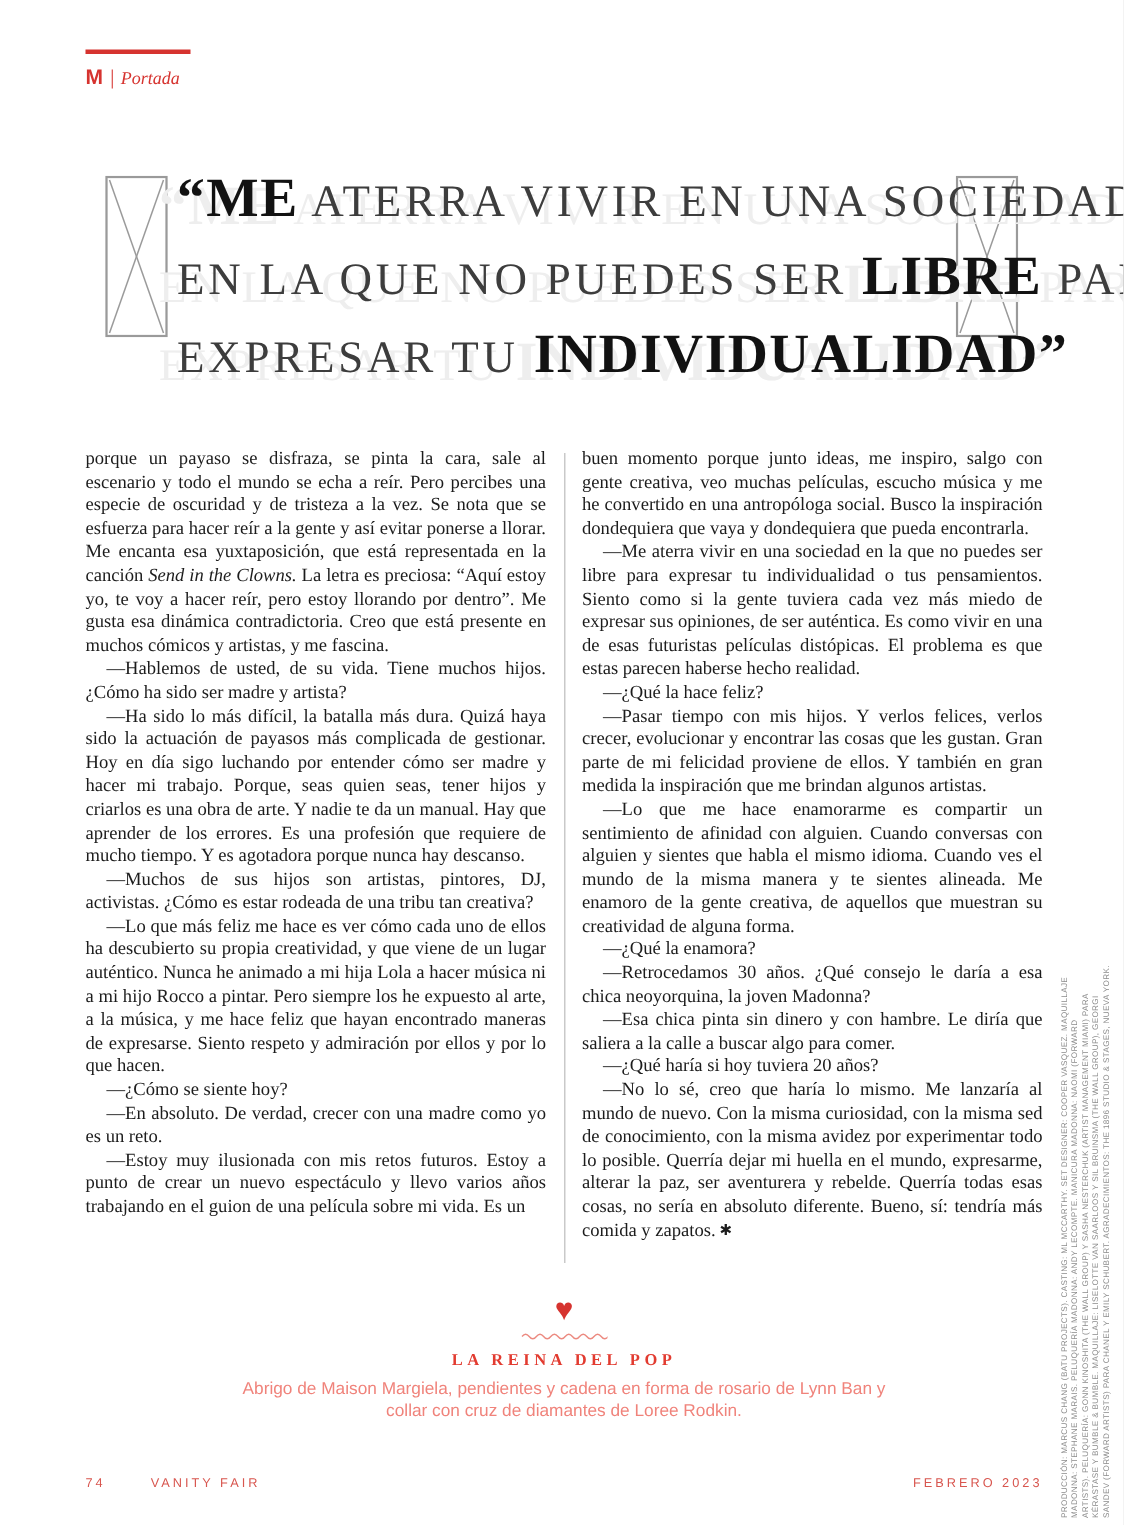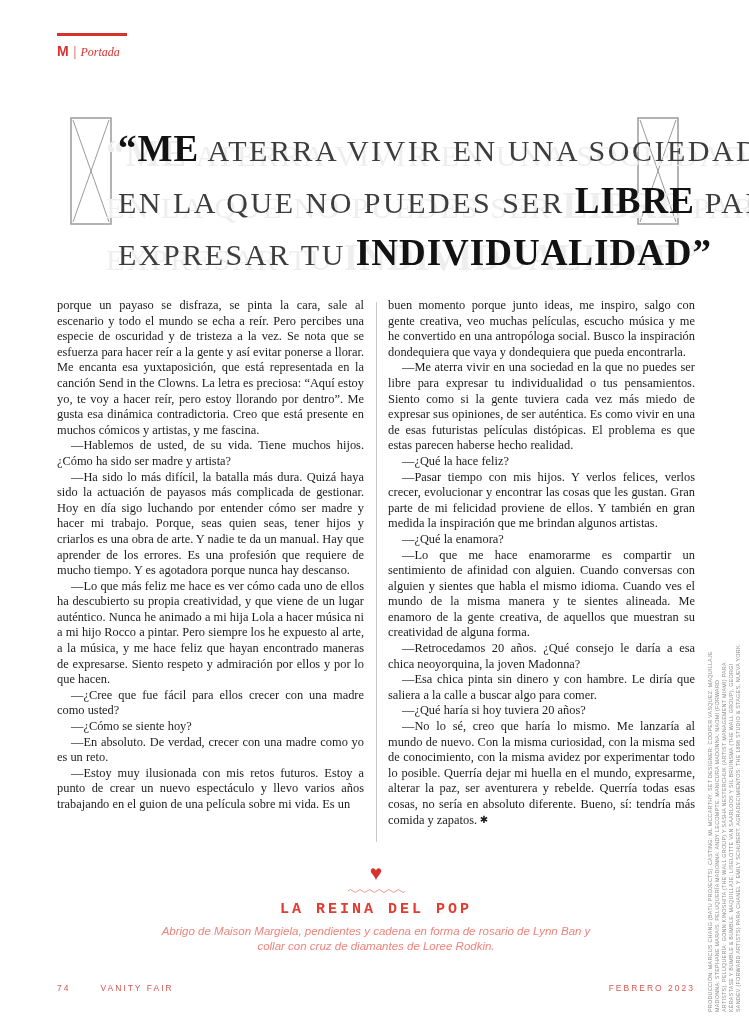--- a/index.html
+++ b/index.html
@@ -10,21 +10,21 @@
   }
   
   .section-tag{position:absolute;left:57px;top:33px;}
   .section-rule{width:70px;height:3px;background:#d6332f;margin-bottom:7px;}
   .section-row{display:flex;align-items:baseline;gap:4px;color:#d6332f;}
   .m-logo{font-family:"Liberation Sans",sans-serif;font-weight:bold;font-size:14px;letter-spacing:0;}
   .tag-divider{font-style:italic;font-size:14px;font-weight:300;}
   .tag-name{font-style:italic;font-size:12px;}
   
   .headline{
-    position:absolute;left:118px;right:118px;top:110px;text-align:right;margin-top:16px;
+    position:absolute;left:118px;right:118px;top:110px;text-align:right;
   }
   .headline-line{
     line-height:45px;white-space:nowrap;
     text-shadow:-12px 5px 0 #eeeeee;
   }
   .hl-light{
     font-size:30px;letter-spacing:2.5px;font-weight:400;color:#3d3d3d;
   }
   .hl-bold{
     font-size:37px;letter-spacing:1px;font-weight:700;color:#121212;
@@ -36,33 +36,33 @@
   
   .article-col{
     position:absolute;top:298px;width:307px;
     font-size:12.4px;line-height:15.6px;text-align:justify;
   }
   .col-left{left:57px;}
   .col-right{left:388px;}
   .col-divider{position:absolute;left:376px;top:302px;width:1px;height:540px;background:#c9c9c9;}
   .article-col p{margin:0;}
   .article-col p.indent{text-indent:14px;}
-  .article-col .it{}
+  .article-col .it{font-style:italic;}
   .end-mark{font-size:10px;position:relative;top:-1px;}
   
   .caption{position:absolute;left:57px;width:638px;top:863px;text-align:center;}
   .heart{color:#d6332f;font-size:21px;line-height:20px;}
   .squiggle{margin:4px auto 0;display:block;}
   .caption-kicker{
-    margin-top:7px;font-family:Liberation Mono, monospace;font-weight:bold;
-    font-size:15px;letter-spacing:3px;color:#e23b30;
+    margin-top:7px;font-family:Liberation Serif, serif;font-weight:bold;
+    font-size:11px;letter-spacing:3px;color:#e23b30;
   }
   .caption-text{
     margin:6px auto 16px;max-width:432px;font-family:"Liberation Sans",sans-serif;
-    font-size:11.5px;line-height:15px;color:#f0837b;font-style:italic;
+    font-size:11.5px;line-height:15px;color:#f0837b;
   }
   
   .footer-left{
     position:absolute;left:57px;top:983px;display:flex;gap:30px;
     font-family:"Liberation Sans",sans-serif;font-size:8.5px;letter-spacing:2px;color:#d8564f;
   }
   .footer-right{
     position:absolute;right:54px;top:983px;
     font-family:"Liberation Sans",sans-serif;font-size:8.5px;letter-spacing:2px;color:#d8564f;
   }
@@ -107,35 +107,35 @@
   <div class="headline" id="headline">
       <div class="headline-line"><span class="hl-bold">“ME</span><span class="hl-light"> ATERRA VIVIR EN UNA SOCIEDAD</span></div>
       <div class="headline-line"><span class="hl-light">EN LA QUE NO PUEDES SER </span><span class="hl-bold">LIBRE</span><span class="hl-light"> PARA</span></div>
       <div class="headline-line"><span class="hl-light">EXPRESAR TU </span><span class="hl-bold">INDIVIDUALIDAD”</span></div>
     </div>
 
   <div class="article-col col-left" id="col-left">
       <p><span>porque un payaso se disfraza, se pinta la cara, sale al escenario y todo el mundo se echa a reír. Pero percibes una especie de oscuridad y de tristeza a la vez. Se nota que se esfuerza para hacer reír a la gente y así evitar ponerse a llorar. Me encanta esa yuxtaposición, que está representada en la canción </span><span class="it">Send in the Clowns.</span><span> La letra es preciosa: “Aquí estoy yo, te voy a hacer reír, pero estoy llorando por dentro”. Me gusta esa dinámica contradictoria. Creo que está presente en muchos cómicos y artistas, y me fascina.</span></p>
       <p class="indent"><span>—Hablemos de usted, de su vida. Tiene muchos hijos. ¿Cómo ha sido ser madre y artista?</span></p>
       <p class="indent"><span>—Ha sido lo más difícil, la batalla más dura. Quizá haya sido la actuación de payasos más complicada de gestionar. Hoy en día sigo luchando por entender cómo ser madre y hacer mi trabajo. Porque, seas quien seas, tener hijos y criarlos es una obra de arte. Y nadie te da un manual. Hay que aprender de los errores. Es una profesión que requiere de mucho tiempo. Y es agotadora porque nunca hay descanso.</span></p>
+      <p class="indent"><span>—Muchos de sus hijos son artistas, pintores, DJ, activistas. ¿Cómo es estar rodeada de una tribu tan creativa?</span></p>
       <p class="indent"><span>—Lo que más feliz me hace es ver cómo cada uno de ellos ha descubierto su propia creatividad, y que viene de un lugar auténtico. Nunca he animado a mi hija Lola a hacer música ni a mi hijo Rocco a pintar. Pero siempre los he expuesto al arte, a la música, y me hace feliz que hayan encontrado maneras de expresarse. Siento respeto y admiración por ellos y por lo que hacen.</span></p>
-      <p class="indent"><span>—¿Cree que fue fácil para ellos crecer con una madre como usted?</span></p>
       <p class="indent"><span>—¿Cómo se siente hoy?</span></p>
       <p class="indent"><span>—En absoluto. De verdad, crecer con una madre como yo es un reto.</span></p>
       <p class="indent"><span>—Estoy muy ilusionada con mis retos futuros. Estoy a punto de crear un nuevo espectáculo y llevo varios años trabajando en el guion de una película sobre mi vida. Es un</span></p>
     </div>
   <div class="col-divider"></div>
   <div class="article-col col-right" id="col-right">
       <p><span>buen momento porque junto ideas, me inspiro, salgo con gente creativa, veo muchas películas, escucho música y me he convertido en una antropóloga social. Busco la inspiración dondequiera que vaya y dondequiera que pueda encontrarla.</span></p>
       <p class="indent"><span>—Me aterra vivir en una sociedad en la que no puedes ser libre para expresar tu individualidad o tus pensamientos. Siento como si la gente tuviera cada vez más miedo de expresar sus opiniones, de ser auténtica. Es como vivir en una de esas futuristas películas distópicas. El problema es que estas parecen haberse hecho realidad.</span></p>
       <p class="indent"><span>—¿Qué la hace feliz?</span></p>
       <p class="indent"><span>—Pasar tiempo con mis hijos. Y verlos felices, verlos crecer, evolucionar y encontrar las cosas que les gustan. Gran parte de mi felicidad proviene de ellos. Y también en gran medida la inspiración que me brindan algunos artistas.</span></p>
+      <p class="indent"><span>—Lo que me hace enamorarme es compartir un sentimiento de afinidad con alguien. Cuando conversas con alguien y sientes que habla el mismo idioma. Cuando ves el mundo de la misma manera y te sientes alineada. Me enamoro de la gente creativa, de aquellos que muestran su creatividad de alguna forma.</span></p>
       <p class="indent"><span>—¿Qué la enamora?</span></p>
-      <p class="indent"><span>—Lo que me hace enamorarme es compartir un sentimiento de afinidad con alguien. Cuando conversas con alguien y sientes que habla el mismo idioma. Cuando ves el mundo de la misma manera y te sientes alineada. Me enamoro de la gente creativa, de aquellos que muestran su creatividad de alguna forma.</span></p>
-      <p class="indent"><span>—Retrocedamos 20 años. ¿Qué consejo le daría a esa chica neoyorquina, la joven Madonna?</span></p>
+      <p class="indent"><span>—Retrocedamos 30 años. ¿Qué consejo le daría a esa chica neoyorquina, la joven Madonna?</span></p>
       <p class="indent"><span>—Esa chica pinta sin dinero y con hambre. Le diría que saliera a la calle a buscar algo para comer.</span></p>
       <p class="indent"><span>—¿Qué haría si hoy tuviera 20 años?</span></p>
       <p class="indent"><span>—No lo sé, creo que haría lo mismo. Me lanzaría al mundo de nuevo. Con la misma curiosidad, con la misma sed de conocimiento, con la misma avidez por experimentar todo lo posible. Querría dejar mi huella en el mundo, expresarme, alterar la paz, ser aventurera y rebelde. Querría todas esas cosas, no sería en absoluto diferente. Bueno, sí: tendría más comida y zapatos.</span><span class="end-mark"> ✱</span></p>
     </div>
 
   <div class="caption">
     <div class="heart">♥</div>
     <svg class="squiggle" width="58" height="7" viewBox="0 0 58 7">
       <path d="M1 4 q2.4 -3 4.8 0 q2.4 3 4.8 0 q2.4 -3 4.8 0 q2.4 3 4.8 0 q2.4 -3 4.8 0 q2.4 3 4.8 0 q2.4 -3 4.8 0 q2.4 3 4.8 0 q2.4 -3 4.8 0 q2.4 3 4.8 0 q2.4 -3 4.8 0 q2.4 3 4.8 0" fill="none" stroke="#ec8a80" stroke-width="0.9"></path>
     </svg>

